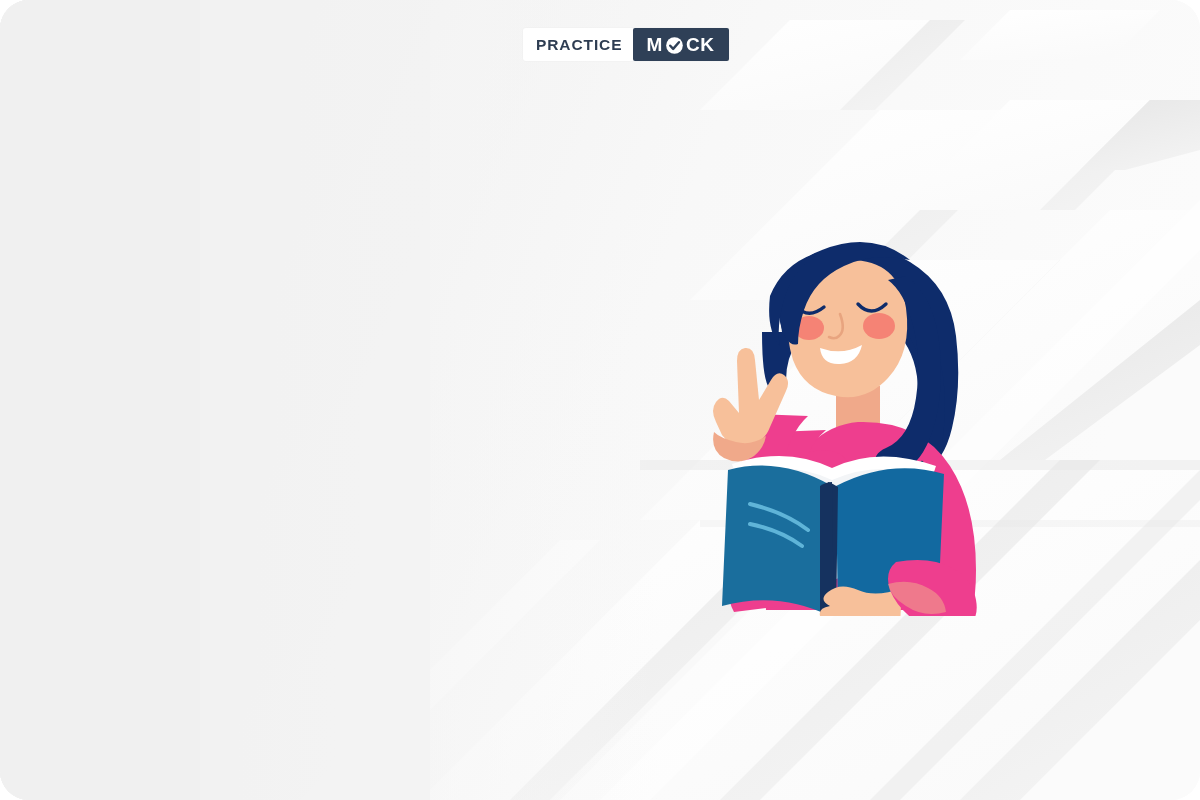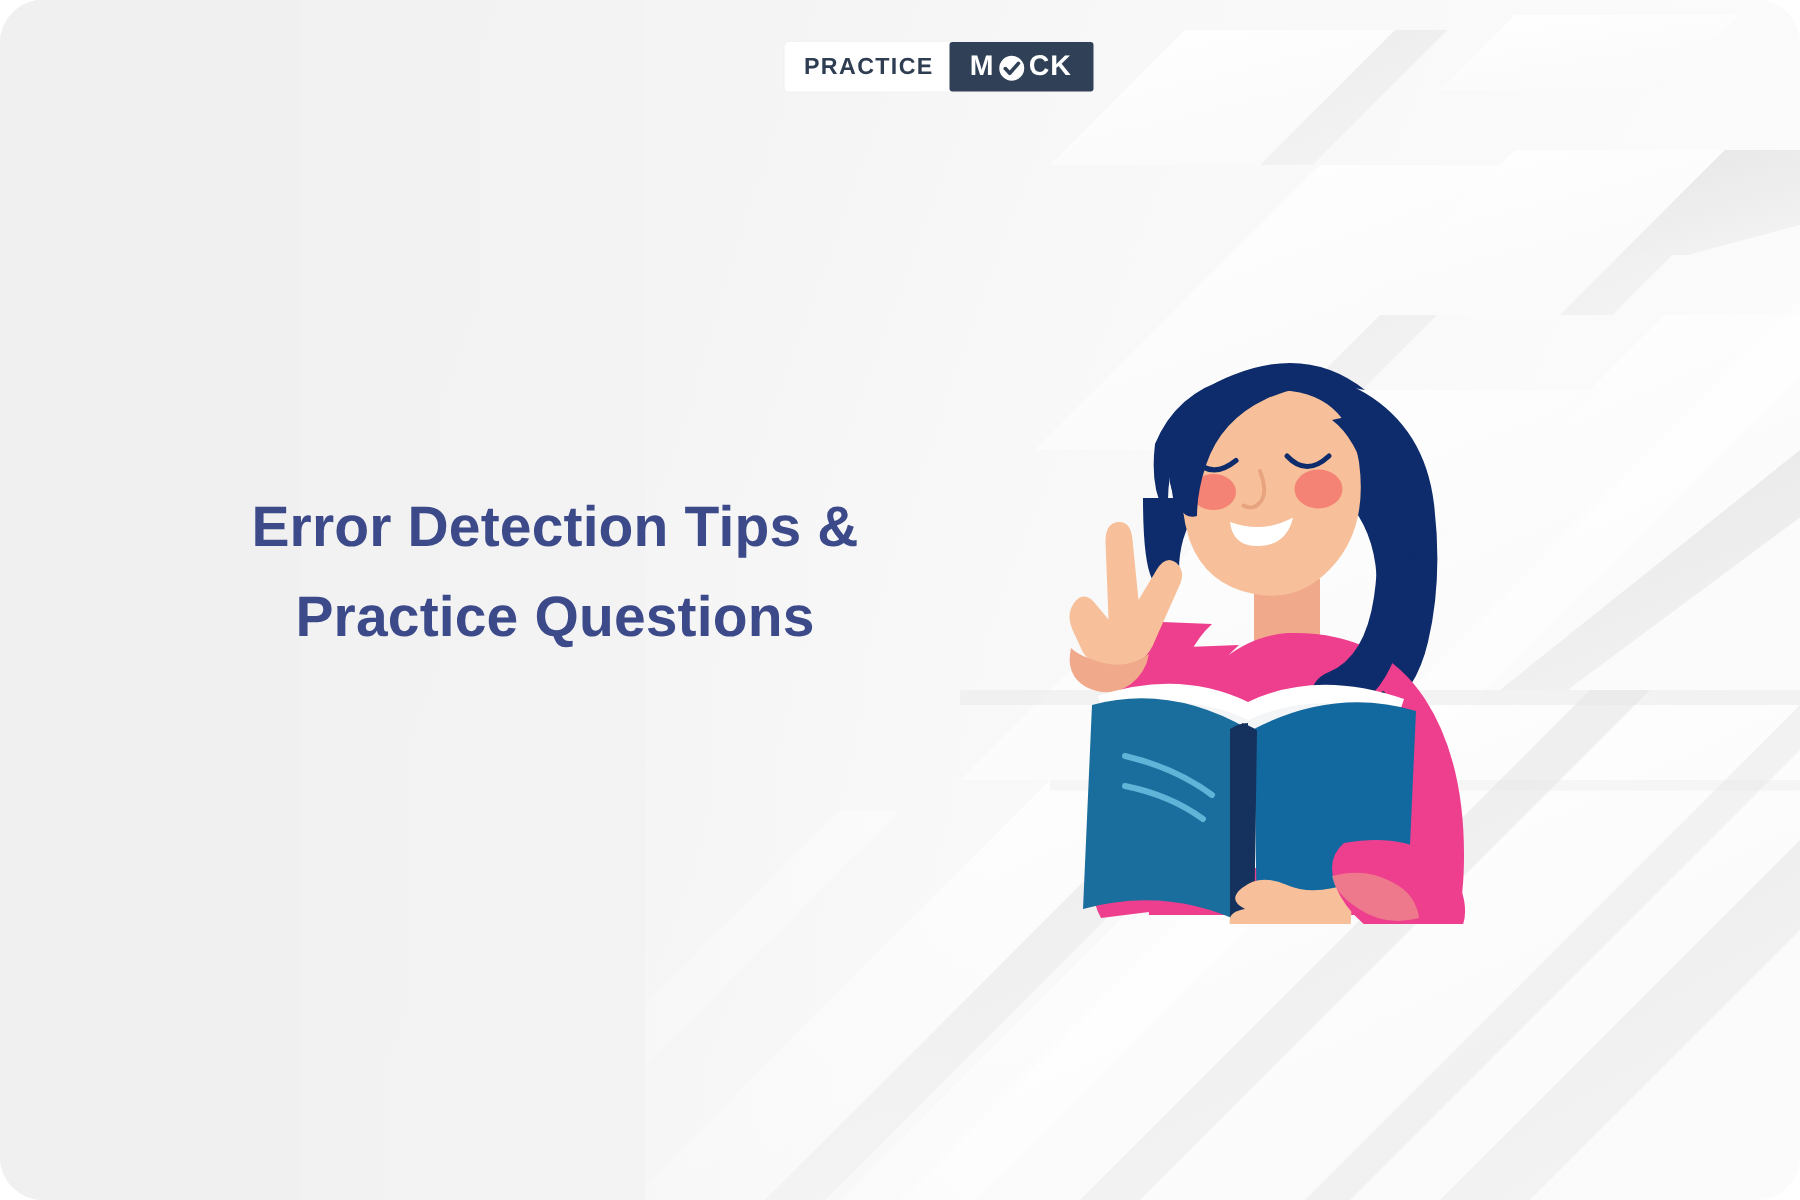--- a/index.html
+++ b/index.html
@@ -180,24 +180,20 @@
       <span id="mock-o-icon">
         <svg viewBox="0 0 24 24" aria-hidden="true">
           <circle cx="12" cy="12" r="10.5" fill="#FFFFFF"></circle>
           <path d="M6.6 12.3 L10.3 16.2 L17.6 7.9" fill="none" stroke="#2F4057" stroke-width="3.1" stroke-linecap="round" stroke-linejoin="round"></path>
         </svg>
       </span>
       <span class="mock-seg">CK</span>
     </div>
   </div>
 
-  <h1 id="headline">
-    <span class="hl-line">Error Detection Tips &amp;</span>
-    <span class="hl-line">Practice Questions</span>
-  </h1>
 
 
   <div id="illustration">
     <svg viewBox="0 0 380 380" aria-hidden="true">
       <defs>
         <clipPath id="clipFace">
           <path d="M118 78 q8 -52 58 -54 q52 -2 60 48 q6 44 -18 70 q-22 24 -52 18 q-32 -6 -43 -36 q-7 -22 -5 -46 Z"></path>
         </clipPath>
       </defs>
 

